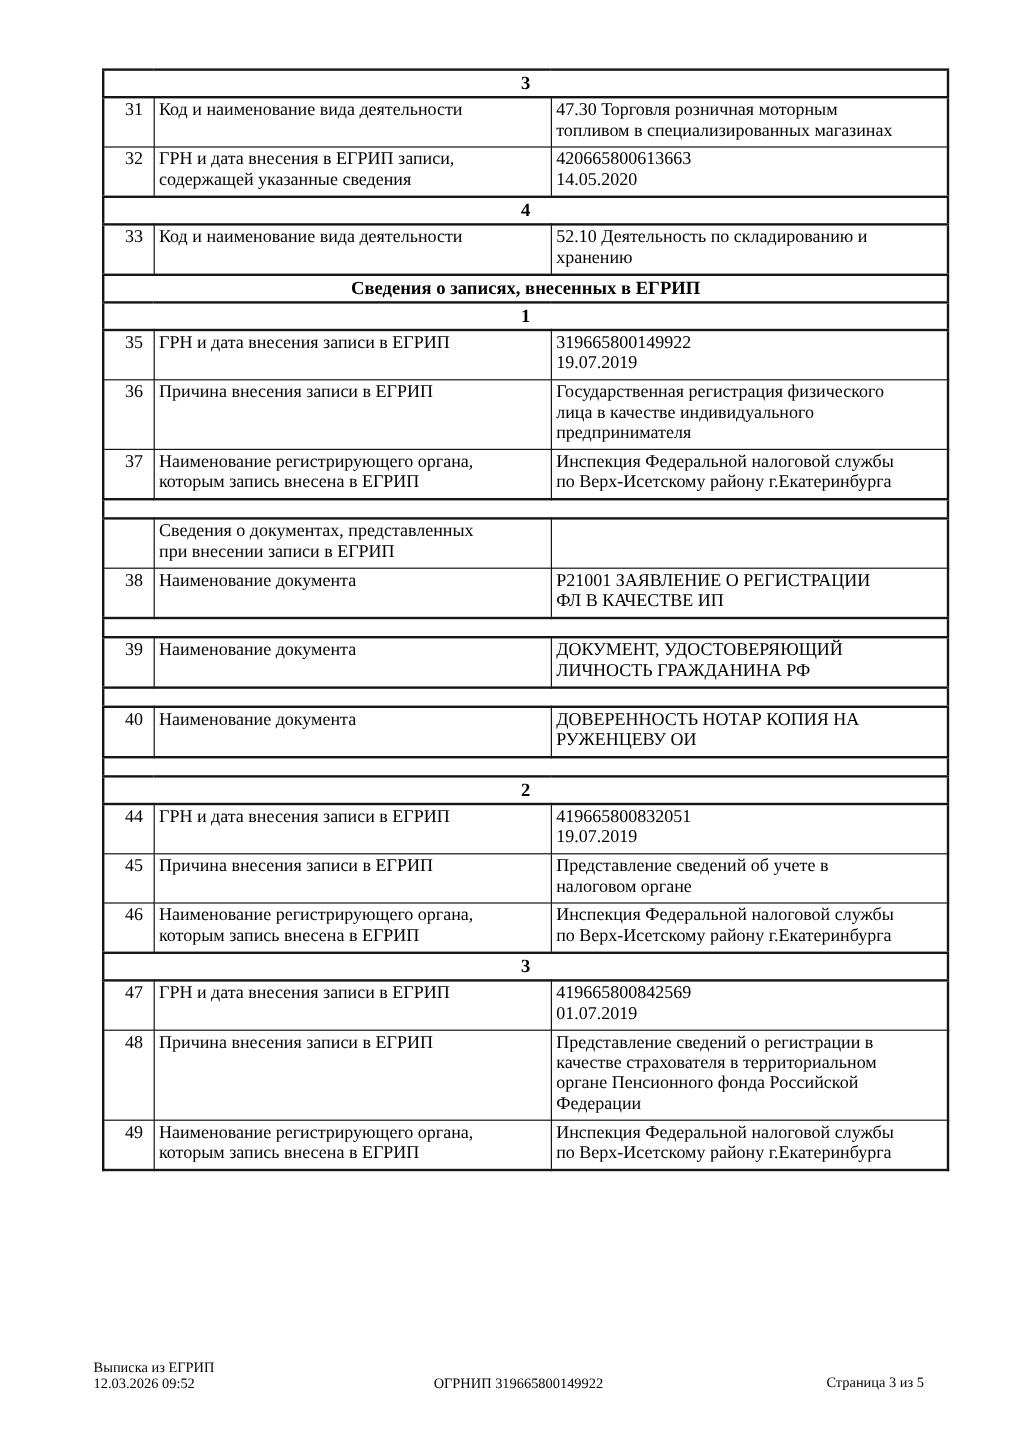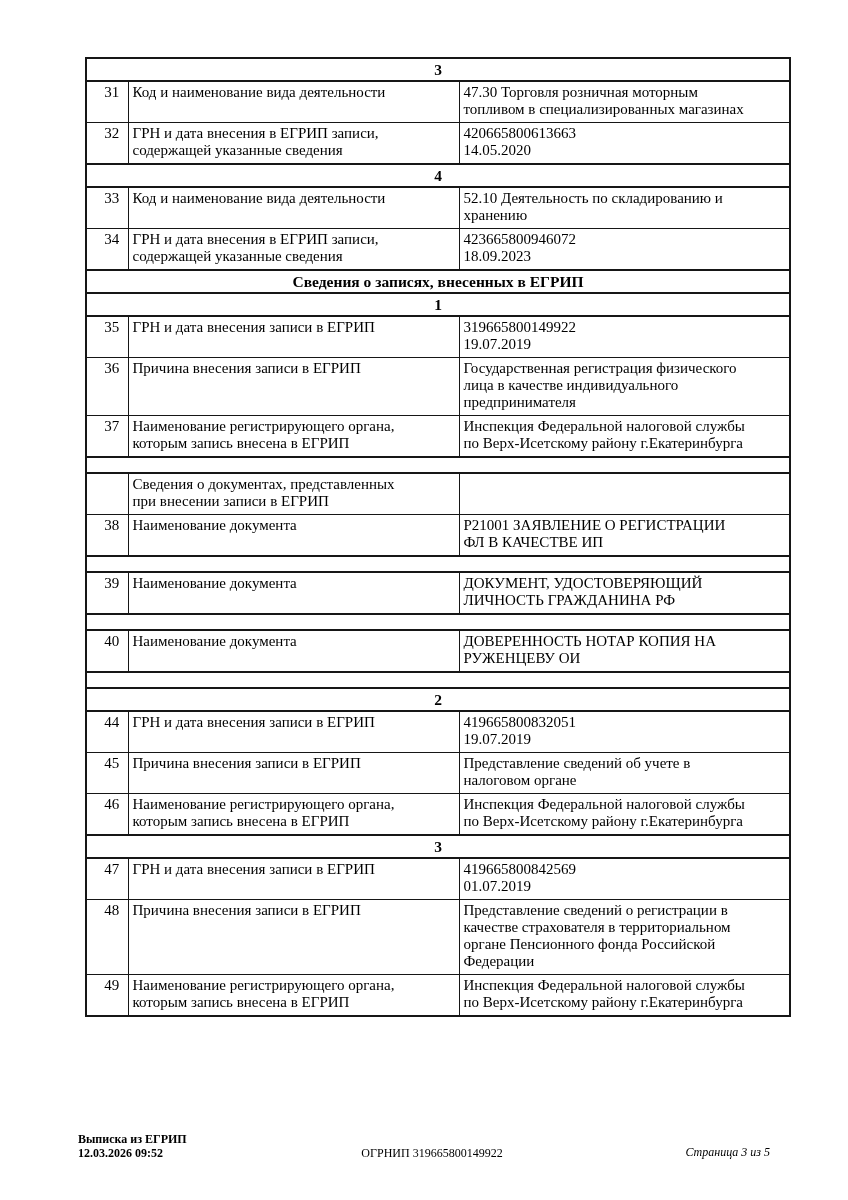--- a/index.html
+++ b/index.html
@@ -61,35 +61,33 @@
     right: 78px;
     top: 1132px;
     height: 30px;
     font-size: 12px;
     line-height: 14px;
   }
   .footer-left {
     position: absolute;
     left: 0;
     top: 0;
-    font-weight: bold;
   }
   .footer-center {
     position: absolute;
     left: 16px;
     right: 0;
     top: 14px;
     text-align: center;
   }
   .footer-right {
     position: absolute;
     right: 0;
     top: 13px;
     text-align: left;
-    font-style: italic;
   }
 </style>
 </head>
 <body>
 
 <div class="page">
 
   <table class="doc">
     <colgroup>
       <col style="width:42px">
@@ -114,27 +112,20 @@
 14.05.2020</td>
         </tr>
         <tr class="section-row">
           <td colspan="3">4</td>
         </tr>
         <tr class="data-row">
           <td class="num">33</td>
           <td class="label">Код и наименование вида деятельности</td>
           <td class="value">52.10 Деятельность по складированию и
 хранению</td>
-        </tr>
-        <tr class="data-row">
-          <td class="num">34</td>
-          <td class="label">ГРН и дата внесения в ЕГРИП записи,
-содержащей указанные сведения</td>
-          <td class="value">423665800946072
-18.09.2023</td>
         </tr>
         <tr class="header-row">
           <td colspan="3">Сведения о записях, внесенных в ЕГРИП</td>
         </tr>
         <tr class="section-row">
           <td colspan="3">1</td>
         </tr>
         <tr class="data-row">
           <td class="num">35</td>
           <td class="label">ГРН и дата внесения записи в ЕГРИП</td>

